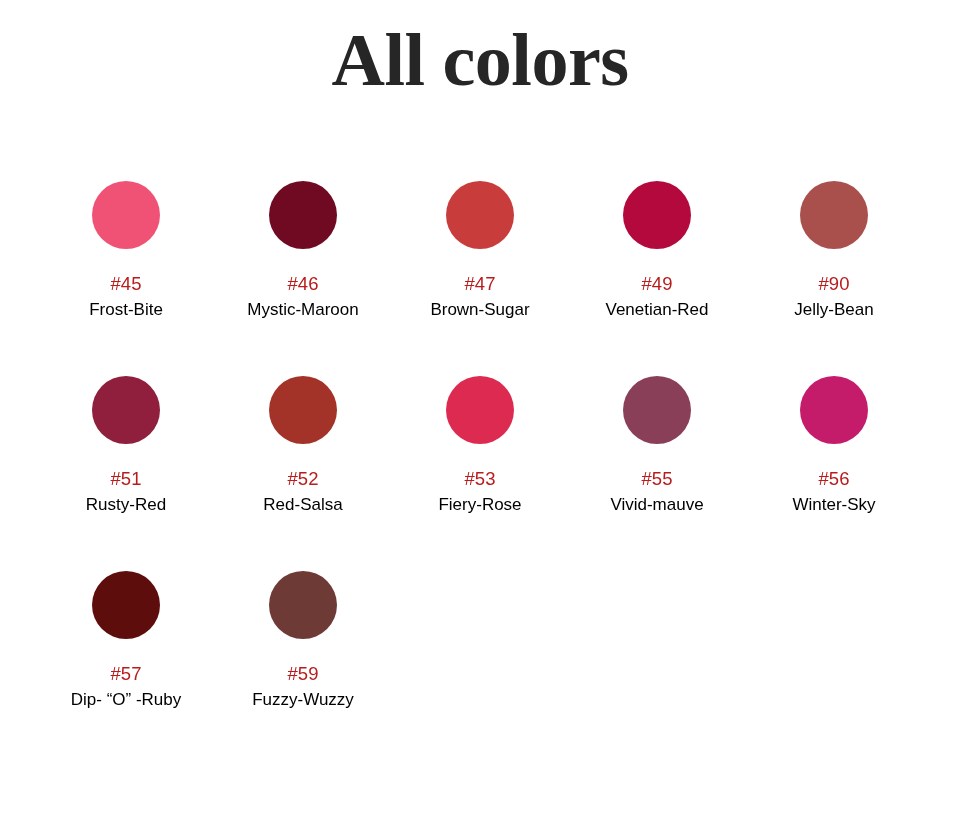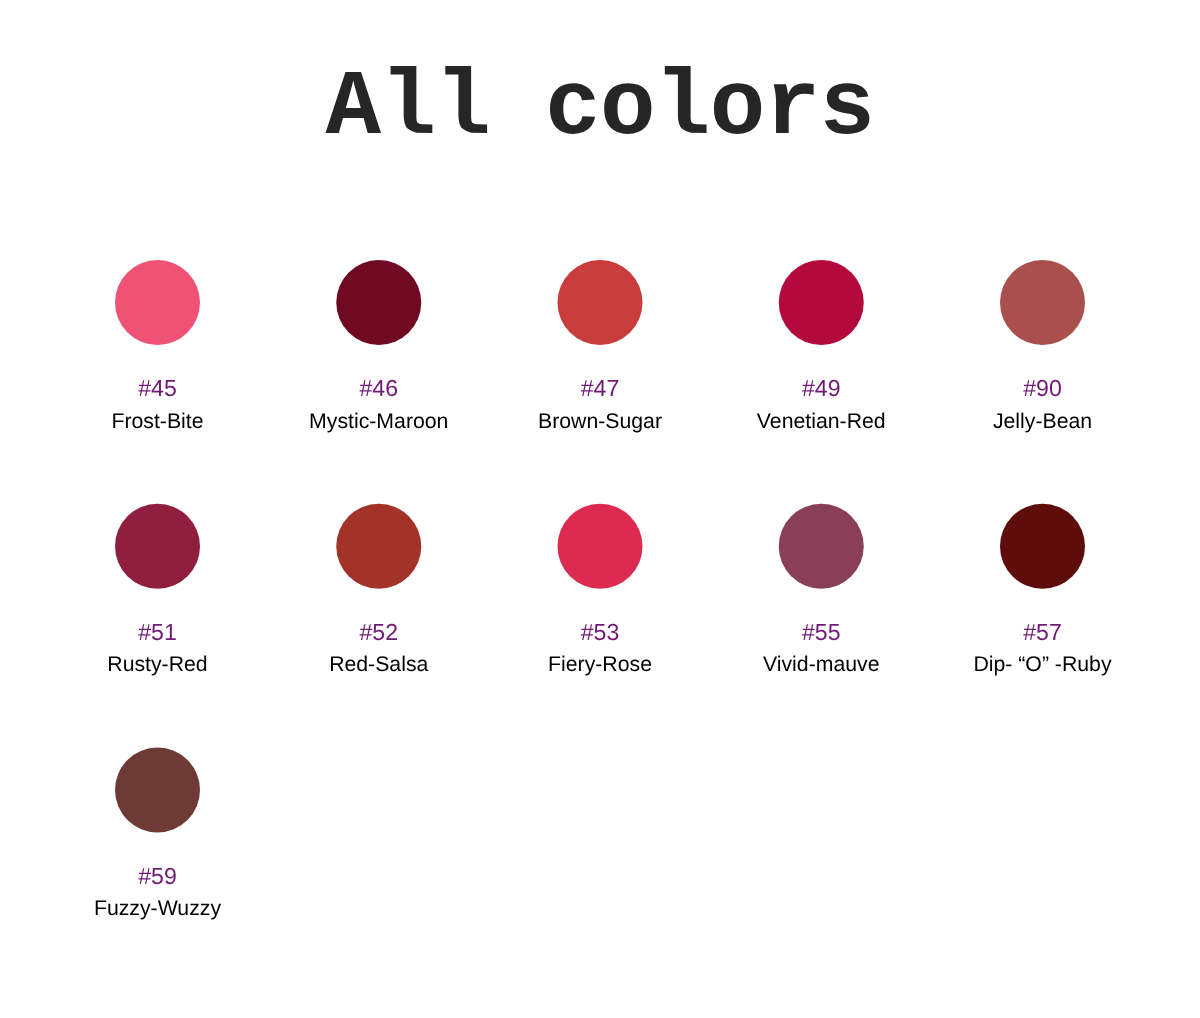--- a/index.html
+++ b/index.html
@@ -17,28 +17,28 @@
 
   .page {
     position: relative;
     width: 960px;
     height: 814px;
     box-sizing: border-box;
   }
 
   .page-title {
     text-align: center;
-    font-family: Liberation Mono, monospace;
+    font-family: Liberation Serif, serif;
     font-weight: bold;
     font-size: 74px;
     line-height: 1;
     letter-spacing: -0.5px;
     color: #262626;
     margin: 0;
-    padding-top: 50px;
+    padding-top: 23px;
     height: 90px;
   }
 
   .swatch-grid {
     margin-top: 68px;
     display: grid;
     grid-template-columns: repeat(5, 177px);
     grid-auto-rows: 195px;
     justify-content: center;
     column-gap: 0;
@@ -56,21 +56,21 @@
     width: 68px;
     height: 68px;
     border-radius: 50%;
     flex: 0 0 auto;
   }
 
   .swatch-code {
     margin-top: 25px;
     font-size: 18.5px;
     line-height: 1.05;
-    color: #701a75;
+    color: #b91c1c;
     white-space: nowrap;
   }
 
   .swatch-name {
     margin-top: 8px;
     font-size: 17px;
     line-height: 1.05;
     color: #000000;
     white-space: nowrap;
     text-align: center;
@@ -123,20 +123,25 @@
         <div class="swatch-dot" style="background: rgb(221, 42, 81);"></div>
         <div class="swatch-code">#53</div>
         <div class="swatch-name">Fiery-Rose</div>
       </div>
       <div class="swatch-cell">
         <div class="swatch-dot" style="background: rgb(138, 63, 88);"></div>
         <div class="swatch-code">#55</div>
         <div class="swatch-name">Vivid-mauve</div>
       </div>
       <div class="swatch-cell">
+        <div class="swatch-dot" style="background: rgb(196, 28, 107);"></div>
+        <div class="swatch-code">#56</div>
+        <div class="swatch-name">Winter-Sky</div>
+      </div>
+      <div class="swatch-cell">
         <div class="swatch-dot" style="background: rgb(94, 13, 13);"></div>
         <div class="swatch-code">#57</div>
         <div class="swatch-name">Dip- “O” -Ruby</div>
       </div>
       <div class="swatch-cell">
         <div class="swatch-dot" style="background: rgb(110, 58, 54);"></div>
         <div class="swatch-code">#59</div>
         <div class="swatch-name">Fuzzy-Wuzzy</div>
       </div>
     </div>

